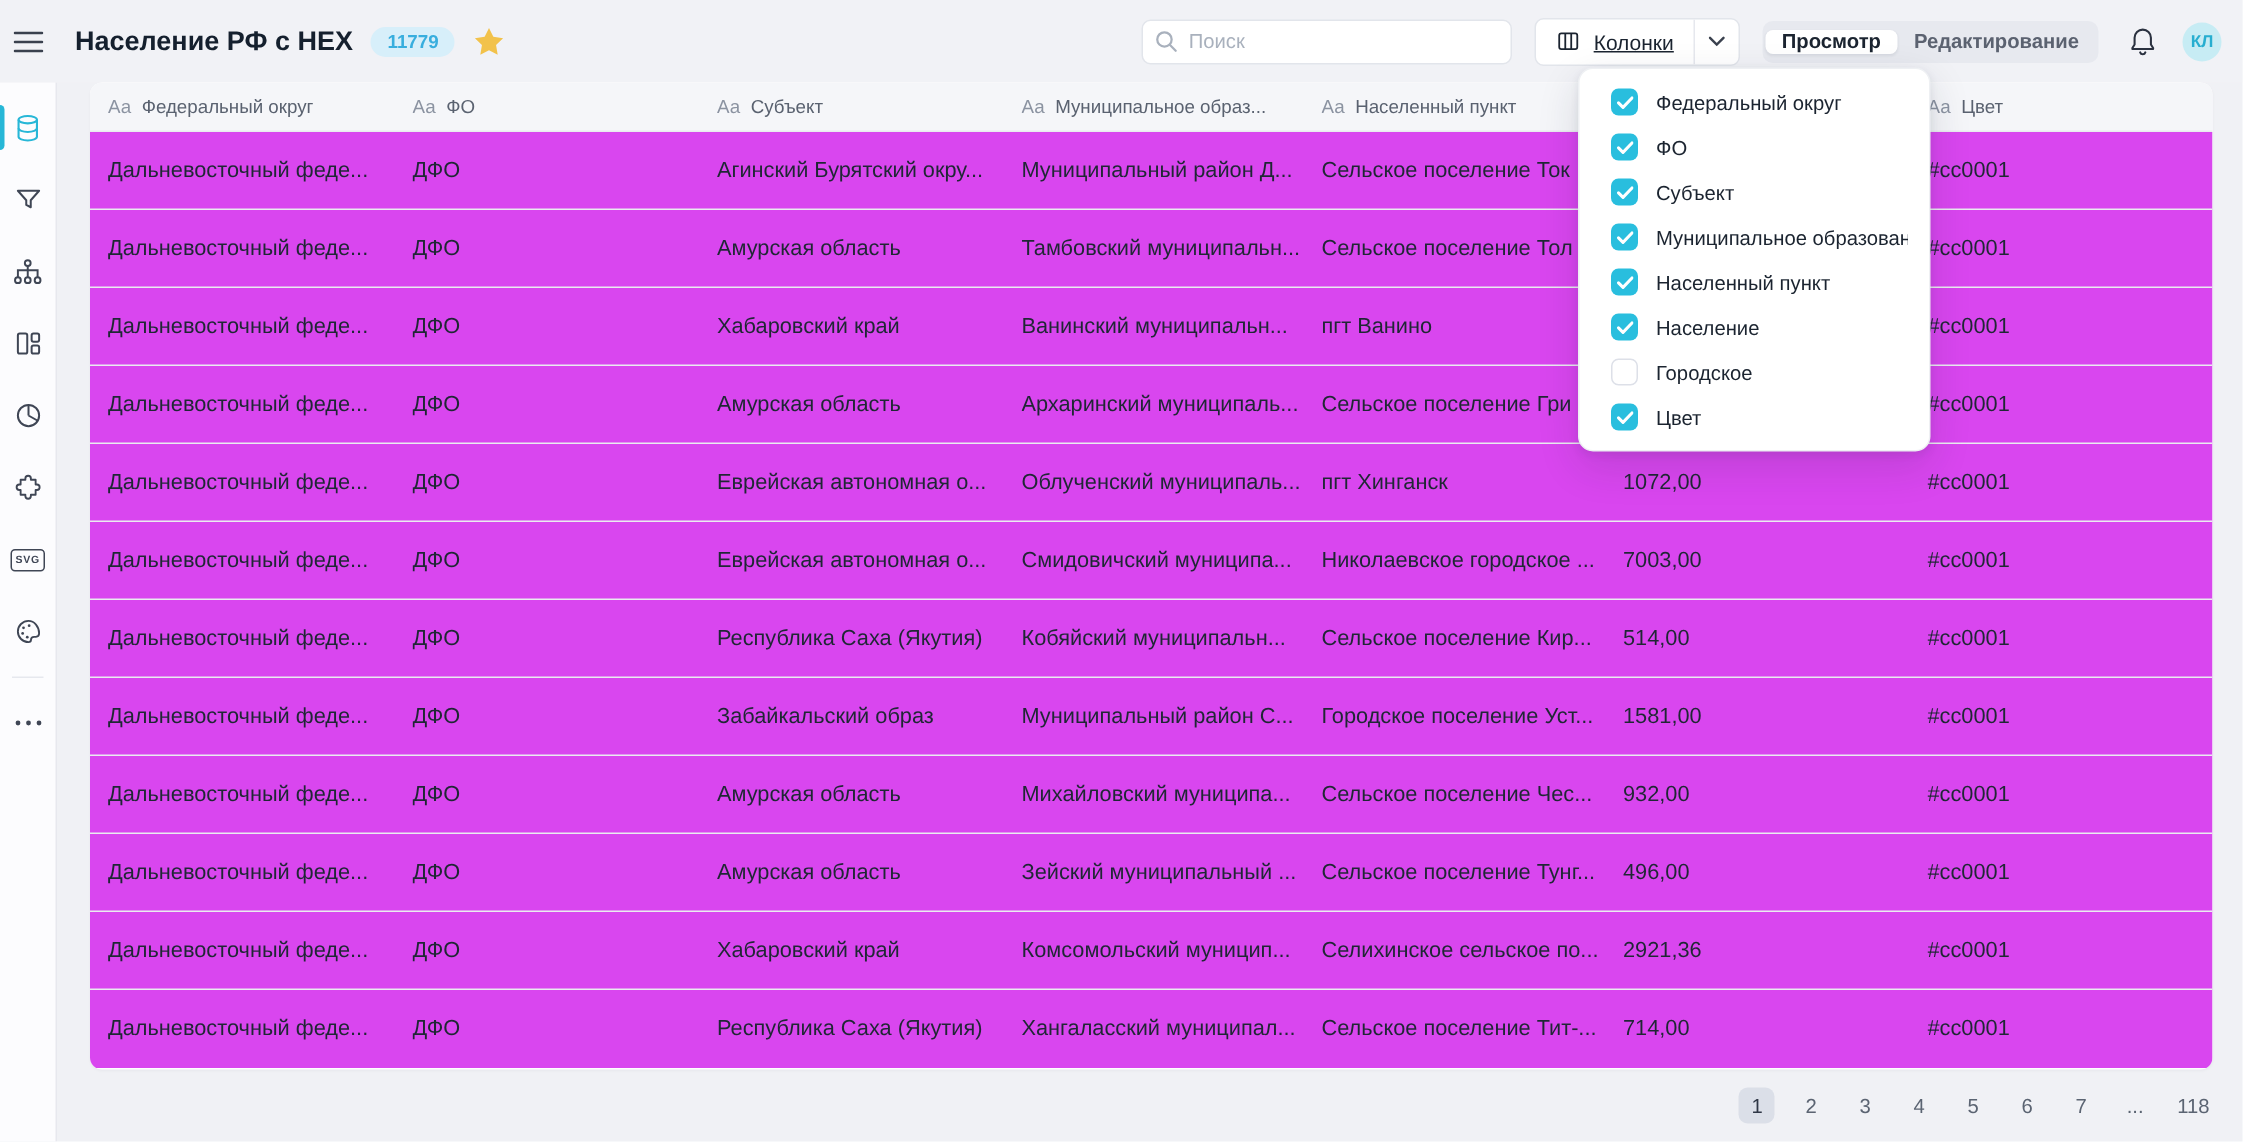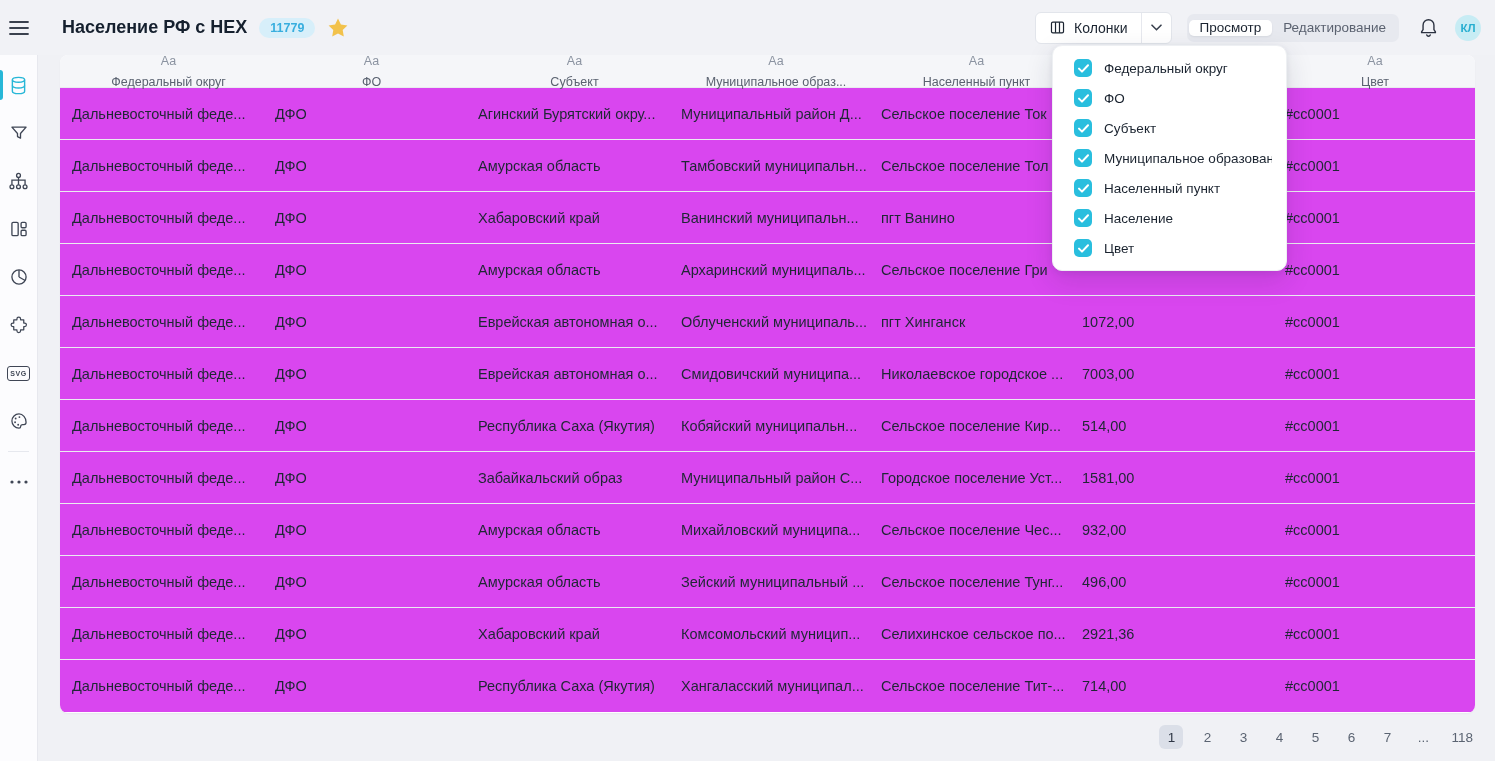--- a/index.html
+++ b/index.html
@@ -11,21 +11,21 @@
     position:relative;
   }
   svg { display:block; }
 
   
   .topbar{
     position:absolute; top:0; left:0; width:1495px; height:55px;
     display:flex; align-items:center; background:#f1f2f6;
   }
   .hamburger{ width:38px; display:flex; justify-content:center; cursor:pointer; color:#3a414e; }
-  .page-title{ margin-left:24px; font-size:18px; font-weight:700; color:#15202e; white-space:nowrap; }
+  .page-title{ margin-left:12px; font-size:18px; font-weight:700; color:#15202e; white-space:nowrap; }
   .count-badge{
     margin-left:12px; background:#d7effa; color:#38aede; font-size:12.5px; font-weight:600;
     padding:3px 11px; border-radius:11px;
   }
   .star{ margin-left:13px; }
   .spacer{ flex:1; }
   .search-box{
     position:relative; width:247px; height:30px; margin-right:15px;
   }
   .search-box input{
@@ -33,30 +33,30 @@
     padding:0 10px 0 30px; font-size:13.5px; font-family:inherit; color:#1f2734; outline:none;
   }
   .search-box input::placeholder{ color:#a9b1bd; }
   .search-box .mag{ position:absolute; left:9px; top:7px; color:#a9b1bd; }
   .columns-group{
     display:flex; align-items:stretch; height:32px; background:#fff;
     border:1px solid #e2e5eb; border-radius:6px; margin-right:15px; overflow:hidden;
   }
   .columns-main{
     display:flex; align-items:center; gap:8px; padding:0 13px; cursor:pointer;
-    font-size:14px; color:#1b2430; border-right:1px solid #e6e8ee;
+    font-size:14px; color:#1b2430; border-right:1px solid #e6e8ee;text-decoration:underline;
   }
   .columns-caret{ display:flex; align-items:center; padding:0 9px; cursor:pointer; color:#3a414e; }
   .segmented{
     display:flex; align-items:center; background:#e7e9ef; border-radius:7px; padding:2px;
     height:28px; margin-right:20px;
   }
   .segment{
     height:16px; display:flex; align-items:center; padding:0 11px; font-size:13.5px;
-    border-radius:5px; color:#5b6270; cursor:pointer; white-space:nowrap;
+    border-radius:5px; color:#5b6270; cursor:pointer; white-space:nowrap;font-weight:bold;
   }
   .segment.active{ background:#fff; color:#1b2430; box-shadow:0 1px 2px rgba(30,40,60,.08); }
   .bell{ margin-right:17px; cursor:pointer; color:#2b3240; }
   .avatar{
     width:26px; height:26px; border-radius:50%; background:#c7ecf4; color:#27aed0;
     font-size:11.5px; font-weight:700; display:flex; align-items:center; justify-content:center;
     margin-right:14px; cursor:pointer;
   }
 
   
@@ -88,21 +88,21 @@
   }
   .thead, .trow{
     display:grid;
     grid-template-columns:203px 203px 203px 200px 201px 203px auto;
     padding-left:12px;
   }
   .thead{
     height:33px; background:#f5f6f9; align-items:center; border-bottom:1px solid #e9ebef;
   }
   .th{ display:flex; align-items:center; gap:7px; font-size:12.5px; color:#5a6270;
-       white-space:nowrap; overflow:hidden; cursor:pointer; padding-right:10px;flex-direction:column; }
+       white-space:nowrap; overflow:hidden; cursor:pointer; padding-right:10px; }
   .th .aa{ color:#8b93a1; font-size:12.5px; }
   .trow{ height:52px; align-items:center; border-bottom:1px solid #eaecf0; background:#d946ef; }
   .trow:last-child{ border-bottom:none; }
   .td{ font-size:14.5px; color:#1f2734; white-space:nowrap; overflow:hidden; padding-right:12px; cursor:default; }
 
   
   .dropdown{
     position:absolute; left:1052px; top:45px; width:235px; z-index:50;
     background:#fff; border:1px solid #eef0f3; border-radius:10px;
     box-shadow:0 10px 28px rgba(25,35,60,.14), 0 2px 6px rgba(25,35,60,.08);
@@ -143,20 +143,29 @@
   </div>
   <div class="page-title">Население РФ с HEX</div>
   <div class="count-badge">11779</div>
   <div class="star">
     <svg width="20" height="19" viewBox="0 0 20 19">
         <path d="M10 0.6l2.9 5.9 6.5 .95-4.7 4.6 1.1 6.5L10 15.5l-5.8 3.05 1.1-6.5L.6 7.45l6.5-.95z" fill="#f2c24b"></path>
       </svg>
   </div>
   <div class="spacer"></div>
 
+  <div class="search-box">
+    <span class="mag">
+      <svg width="15" height="15" viewBox="0 0 15 15" fill="none" stroke="currentColor" stroke-width="1.5">
+          <circle cx="6.3" cy="6.3" r="4.8"></circle>
+          <path d="M10 10l3.8 3.8" stroke-linecap="round"></path>
+        </svg>
+    </span>
+    <input type="text" placeholder="Поиск" style="">
+  </div>
 
   <div class="columns-group">
     <div class="columns-main">
       <span>
         <svg width="17" height="17" viewBox="0 0 24 24" fill="none" stroke="#1b2430" stroke-width="1.7">
             <rect x="3.5" y="4.5" width="17" height="15" rx="2"></rect>
             <path d="M9.2 4.5v15M14.8 4.5v15"></path>
           </svg>
       </span>
       <span>Колонки</span>
@@ -444,20 +453,24 @@
       </span>
       <span class="label">Населенный пункт</span>
     </div>
     <div class="dd-item">
       <span class="checkbox checked">
         <svg width="11" height="9" viewBox="0 0 11 9" fill="none" stroke="#fff" stroke-width="2" stroke-linecap="round" stroke-linejoin="round">
           <path d="M1 4.6 4 7.6 10 1.3"></path>
         </svg>
       </span>
       <span class="label">Население</span>
+    </div>
+    <div class="dd-item">
+      <span class="checkbox unchecked"></span>
+      <span class="label">Городское</span>
     </div>
     <div class="dd-item">
       <span class="checkbox checked">
         <svg width="11" height="9" viewBox="0 0 11 9" fill="none" stroke="#fff" stroke-width="2" stroke-linecap="round" stroke-linejoin="round">
           <path d="M1 4.6 4 7.6 10 1.3"></path>
         </svg>
       </span>
       <span class="label">Цвет</span>
     </div>
   </div>

